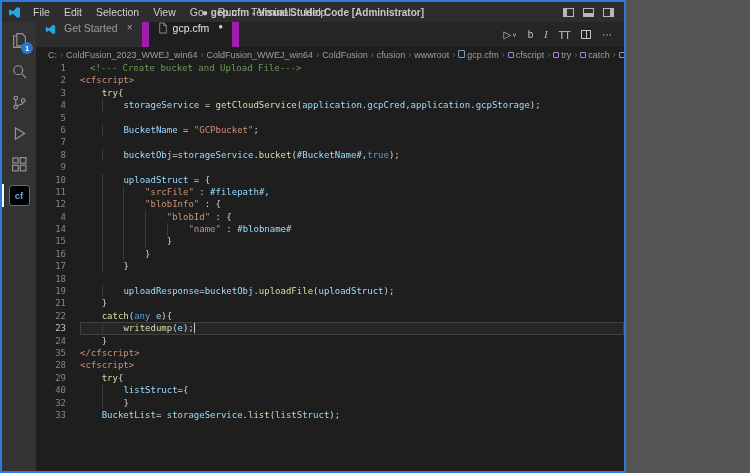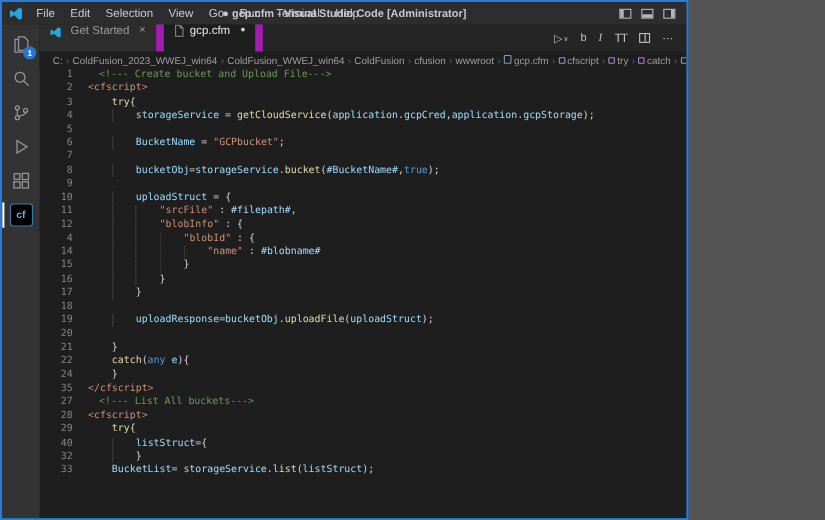--- a/index.html
+++ b/index.html
@@ -250,26 +250,25 @@
             <div class="line"><span class="ln">10</span><span class="lc"><span class="ind">    </span><span class="ind guide">    </span><span class="tk-var">uploadStruct</span><span class="tk-pun"> = {</span></span></div>
             <div class="line"><span class="ln">11</span><span class="lc"><span class="ind">    </span><span class="ind guide">    </span><span class="ind guide">    </span><span class="tk-str">"srcFile"</span><span class="tk-pun"> : </span><span class="tk-var">#filepath#</span><span class="tk-pun">,</span></span></div>
             <div class="line"><span class="ln">12</span><span class="lc"><span class="ind">    </span><span class="ind guide">    </span><span class="ind guide">    </span><span class="tk-str">"blobInfo"</span><span class="tk-pun"> : {</span></span></div>
             <div class="line"><span class="ln">4</span><span class="lc"><span class="ind">    </span><span class="ind guide">    </span><span class="ind guide">    </span><span class="ind guide">    </span><span class="tk-str">"blobId"</span><span class="tk-pun"> : {</span></span></div>
             <div class="line"><span class="ln">14</span><span class="lc"><span class="ind">    </span><span class="ind guide">    </span><span class="ind guide">    </span><span class="ind guide">    </span><span class="ind guide">    </span><span class="tk-str">"name"</span><span class="tk-pun"> : </span><span class="tk-var">#blobname#</span></span></div>
             <div class="line"><span class="ln">15</span><span class="lc"><span class="ind">    </span><span class="ind guide">    </span><span class="ind guide">    </span><span class="ind guide">    </span><span class="tk-pun">}</span></span></div>
             <div class="line"><span class="ln">16</span><span class="lc"><span class="ind">    </span><span class="ind guide">    </span><span class="ind guide">    </span><span class="tk-pun">}</span></span></div>
             <div class="line"><span class="ln">17</span><span class="lc"><span class="ind">    </span><span class="ind guide">    </span><span class="tk-pun">}</span></span></div>
             <div class="line"><span class="ln">18</span><span class="lc"></span></div>
             <div class="line"><span class="ln">19</span><span class="lc"><span class="ind">    </span><span class="ind guide">    </span><span class="tk-var">uploadResponse</span><span class="tk-pun">=</span><span class="tk-var">bucketObj</span><span class="tk-pun">.</span><span class="tk-fn">uploadFile</span><span class="tk-pun">(</span><span class="tk-var">uploadStruct</span><span class="tk-pun">);</span></span></div>
-            <div class="line"><span class="ln">20</span><span class="lc"></span></div>
             <div class="line"><span class="ln">21</span><span class="lc"><span class="ind">    </span><span class="tk-pun">}</span></span></div>
             <div class="line"><span class="ln">22</span><span class="lc"><span class="ind">    </span><span class="tk-fn">catch</span><span class="tk-pun">(</span><span class="tk-kw">any</span><span class="tk-pun"> </span><span class="tk-var">e</span><span class="tk-pun">){</span></span></div>
+            <div class="line active"><span class="ln">23</span><span class="lc"><span class="ind">    </span><span class="ind guide">    </span><span class="tk-fn">writedump</span><span class="tk-pun">(</span><span class="tk-var">e</span><span class="tk-pun">);</span><span class="cursor"></span></span></div>
             <div class="line"><span class="ln">24</span><span class="lc"><span class="ind">    </span><span class="tk-pun">}</span></span></div>
             <div class="line"><span class="ln">35</span><span class="lc"><span class="tk-tag">&lt;/cfscript&gt;</span></span></div>
-            <div class="line"><span class="ln">27</span><span class="lc"><span class="tk-cm">&lt;!--- List All buckets---&gt;</span></span></div>
             <div class="line"><span class="ln">28</span><span class="lc"><span class="tk-tag">&lt;cfscript&gt;</span></span></div>
             <div class="line"><span class="ln">29</span><span class="lc"><span class="ind">    </span><span class="tk-fn">try</span><span class="tk-pun">{</span></span></div>
             <div class="line"><span class="ln">40</span><span class="lc"><span class="ind">    </span><span class="ind guide">    </span><span class="tk-var">listStruct</span><span class="tk-pun">={</span></span></div>
             <div class="line"><span class="ln">32</span><span class="lc"><span class="ind">    </span><span class="ind guide">    </span><span class="tk-pun">}</span></span></div>
             <div class="line"><span class="ln">33</span><span class="lc"><span class="ind">    </span><span class="tk-var">BucketList</span><span class="tk-pun">= </span><span class="tk-var">storageService</span><span class="tk-pun">.</span><span class="tk-fn">list</span><span class="tk-pun">(</span><span class="tk-var">listStruct</span><span class="tk-pun">);</span></span></div>
           </div>
       </div>
     </div>
   </div>
 </div>

